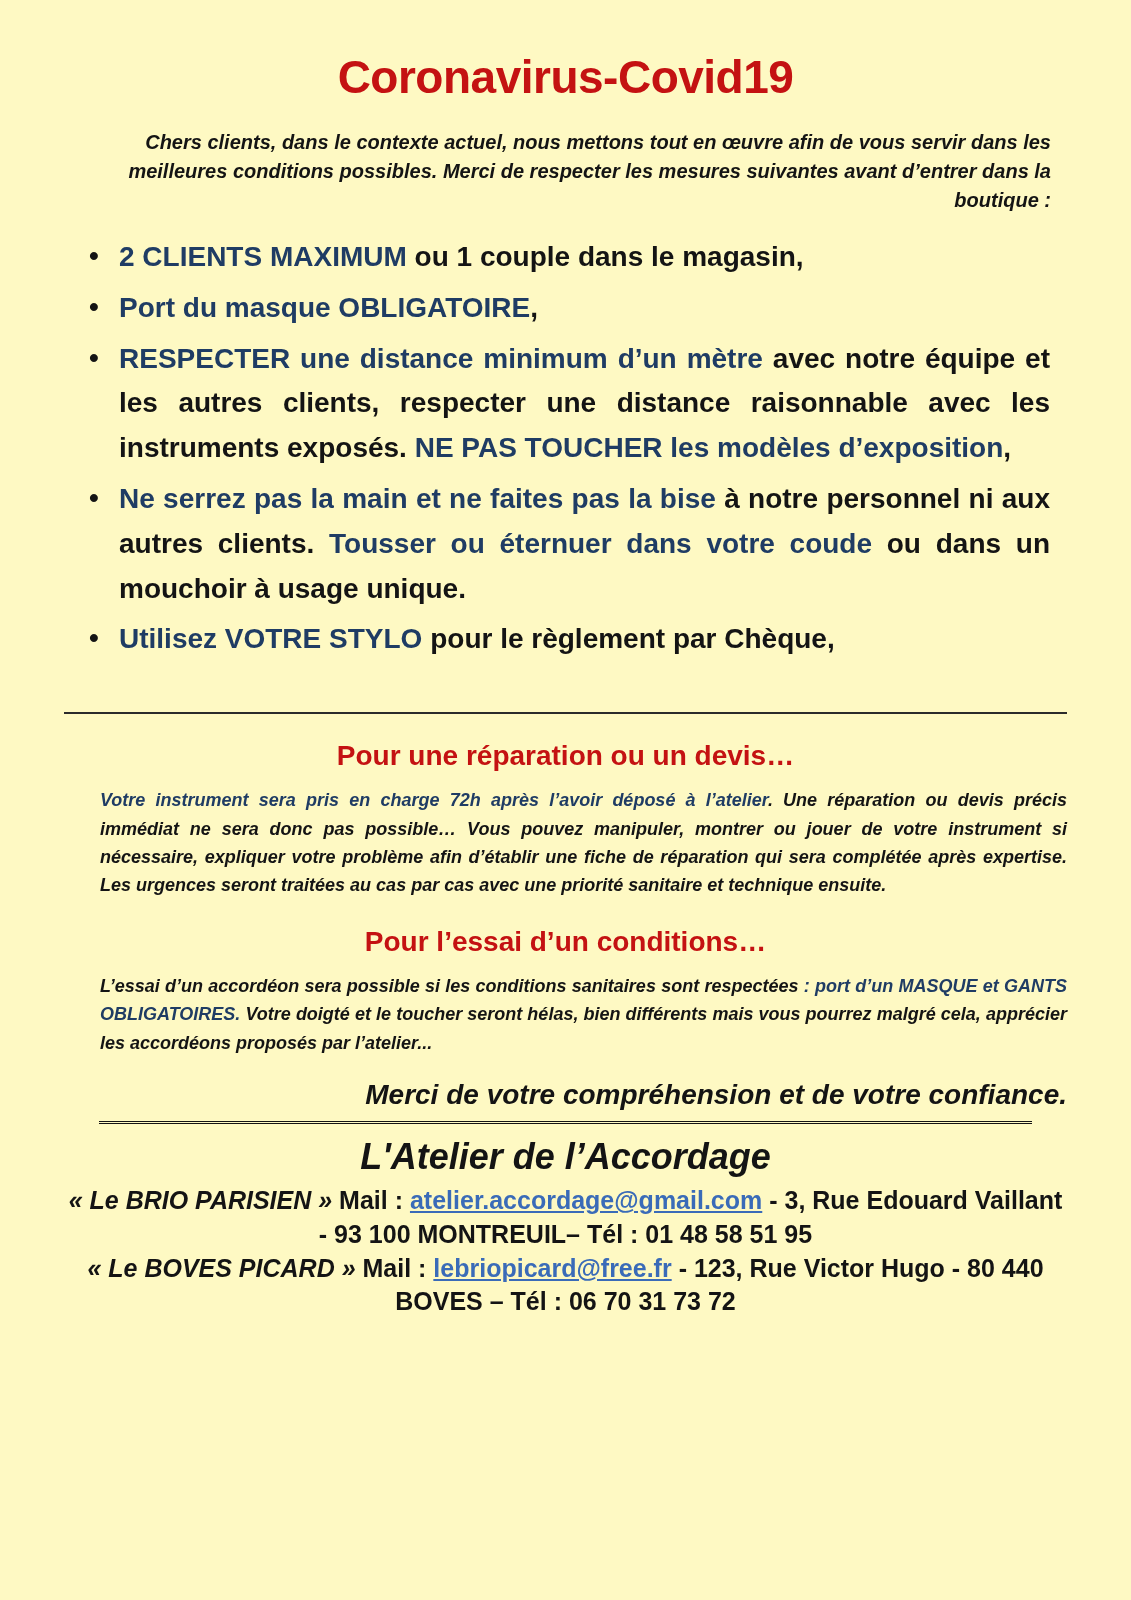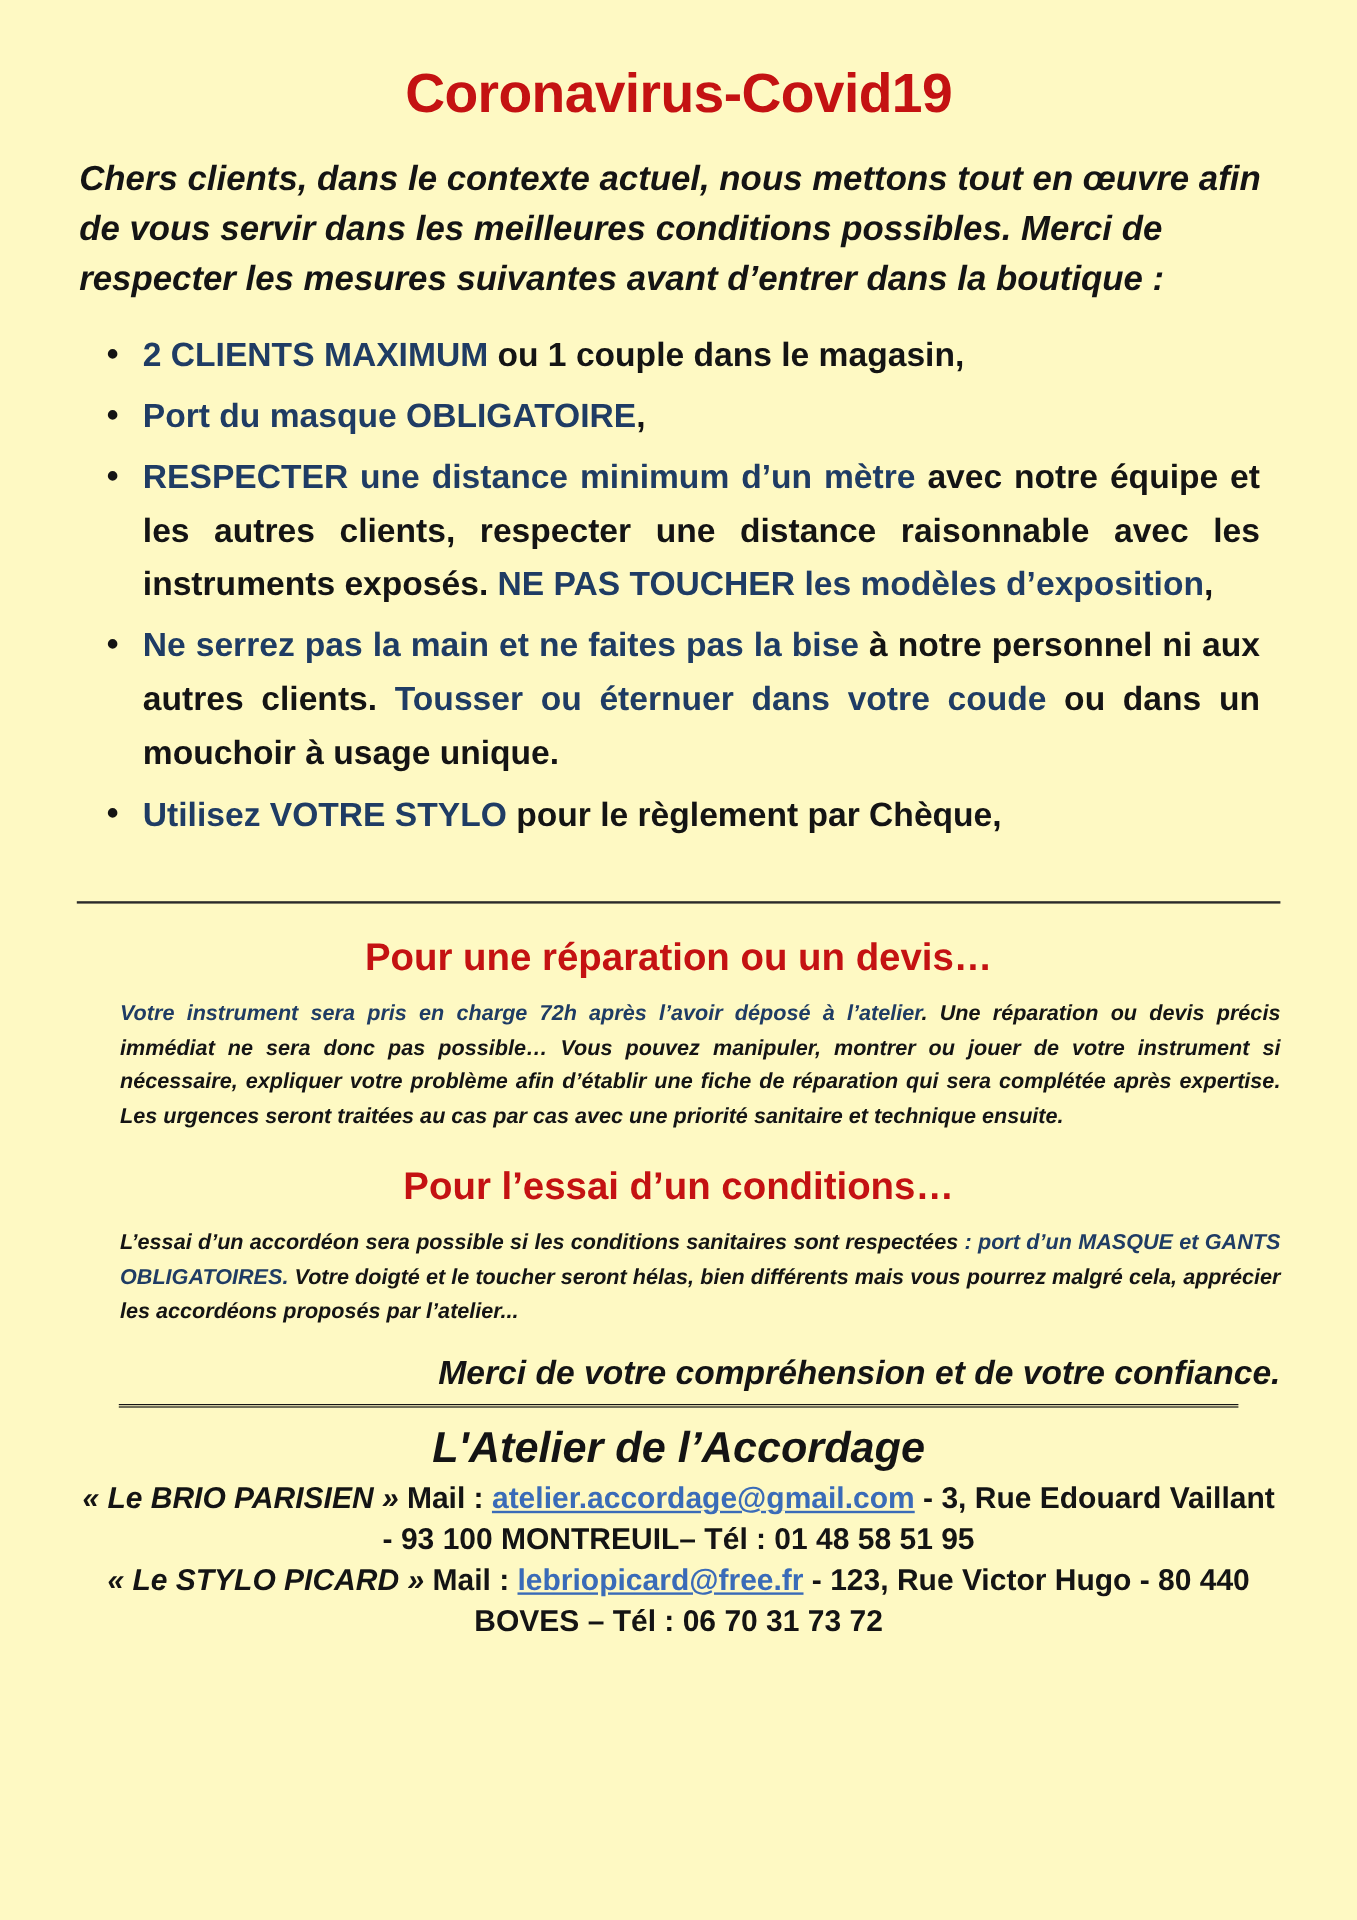--- a/index.html
+++ b/index.html
@@ -16,42 +16,42 @@
     margin:0 auto;background:#fef9c3;
     font-family:"Liberation Sans","DejaVu Sans",sans-serif;
     color:var(--ink);
     padding:46px 64px 20px 64px;
   }
   .doc-title{
     font-size:46px;font-weight:bold;color:var(--red);
     text-align:center;margin:4px 0 24px 0;letter-spacing:-0.5px;
   }
   .intro{
-    font-size:29px;font-weight:bold;font-style:italic;
-    text-align:left;line-height:1.45;margin:0 16px 20px 2px;
+    font-size:20px;font-weight:bold;font-style:italic;
+    text-align:right;line-height:1.45;margin:0 16px 20px 2px;
   }
   .measures{
     list-style:none;margin:17px;padding:0 0 0 38px;
     font-size:28px;font-weight:bold;line-height:1.60;
   }
   .bullet-item{
     position:relative;text-align:justify;margin:0 0 6px 0;
   }
   .bullet-item::before{
     content:"\2022";position:absolute;left:-30px;top:-1px;
     color:var(--ink);font-weight:bold;
   }
   .c-navy{color:var(--navy);}
   .c-ink{color:var(--ink);}
   .divider{
     border:none;border-top:2px solid var(--rule);
     margin:50px 0 0 0;
   }
   .section-heading{
-    font-size:32px;font-weight:bold;color:var(--red);
+    font-size:28px;font-weight:bold;color:var(--red);
     text-align:center;margin:26px 0 14px 0;
   }
   .para{
     font-size:18px;font-weight:bold;font-style:italic;
     text-align:justify;line-height:1.58;
     margin:0 0 0 36px;
   }
   .thanks{
     font-size:28px;font-weight:bold;font-style:italic;
     text-align:right;margin:22px 0 10px 0;
@@ -101,16 +101,16 @@
   <p class="para"><span class="c-ink">L’essai d’un accordéon sera possible si les conditions sanitaires sont respectées</span><span class="c-navy"> : port d’un MASQUE et GANTS OBLIGATOIRES.</span><span class="c-ink"> Votre doigté et le toucher seront hélas, bien différents mais vous pourrez malgré cela, apprécier les accordéons proposés par l’atelier...</span></p>
 
   <p class="thanks">Merci de votre compréhension et de votre confiance.</p>
 
   <div class="double-rule"></div>
 
   <p class="footer-name">L'Atelier de l’Accordage</p>
 
   <div class="contacts">
       <p class="contact-line"><span class="shop-name">« Le BRIO PARISIEN »</span><span> Mail : </span><a class="email-link" href="#">atelier.accordage@gmail.com</a><span> - 3, Rue Edouard Vaillant - 93 100 MONTREUIL– Tél : 01 48 58 51 95</span></p>
-      <p class="contact-line"><span class="shop-name">« Le STYLO PICARD »</span><span> Mail : </span><a class="email-link" href="#">lebriopicard@free.fr</a><span> - 123, Rue Victor Hugo - 80 440 BOVES – Tél : 06 70 31 73 72</span></p>
+      <p class="contact-line"><span class="shop-name">« Le BOVES PICARD »</span><span> Mail : </span><a class="email-link" href="#">lebriopicard@free.fr</a><span> - 123, Rue Victor Hugo - 80 440 BOVES – Tél : 06 70 31 73 72</span></p>
     </div>
 
 </div>
 
 </body></html>

